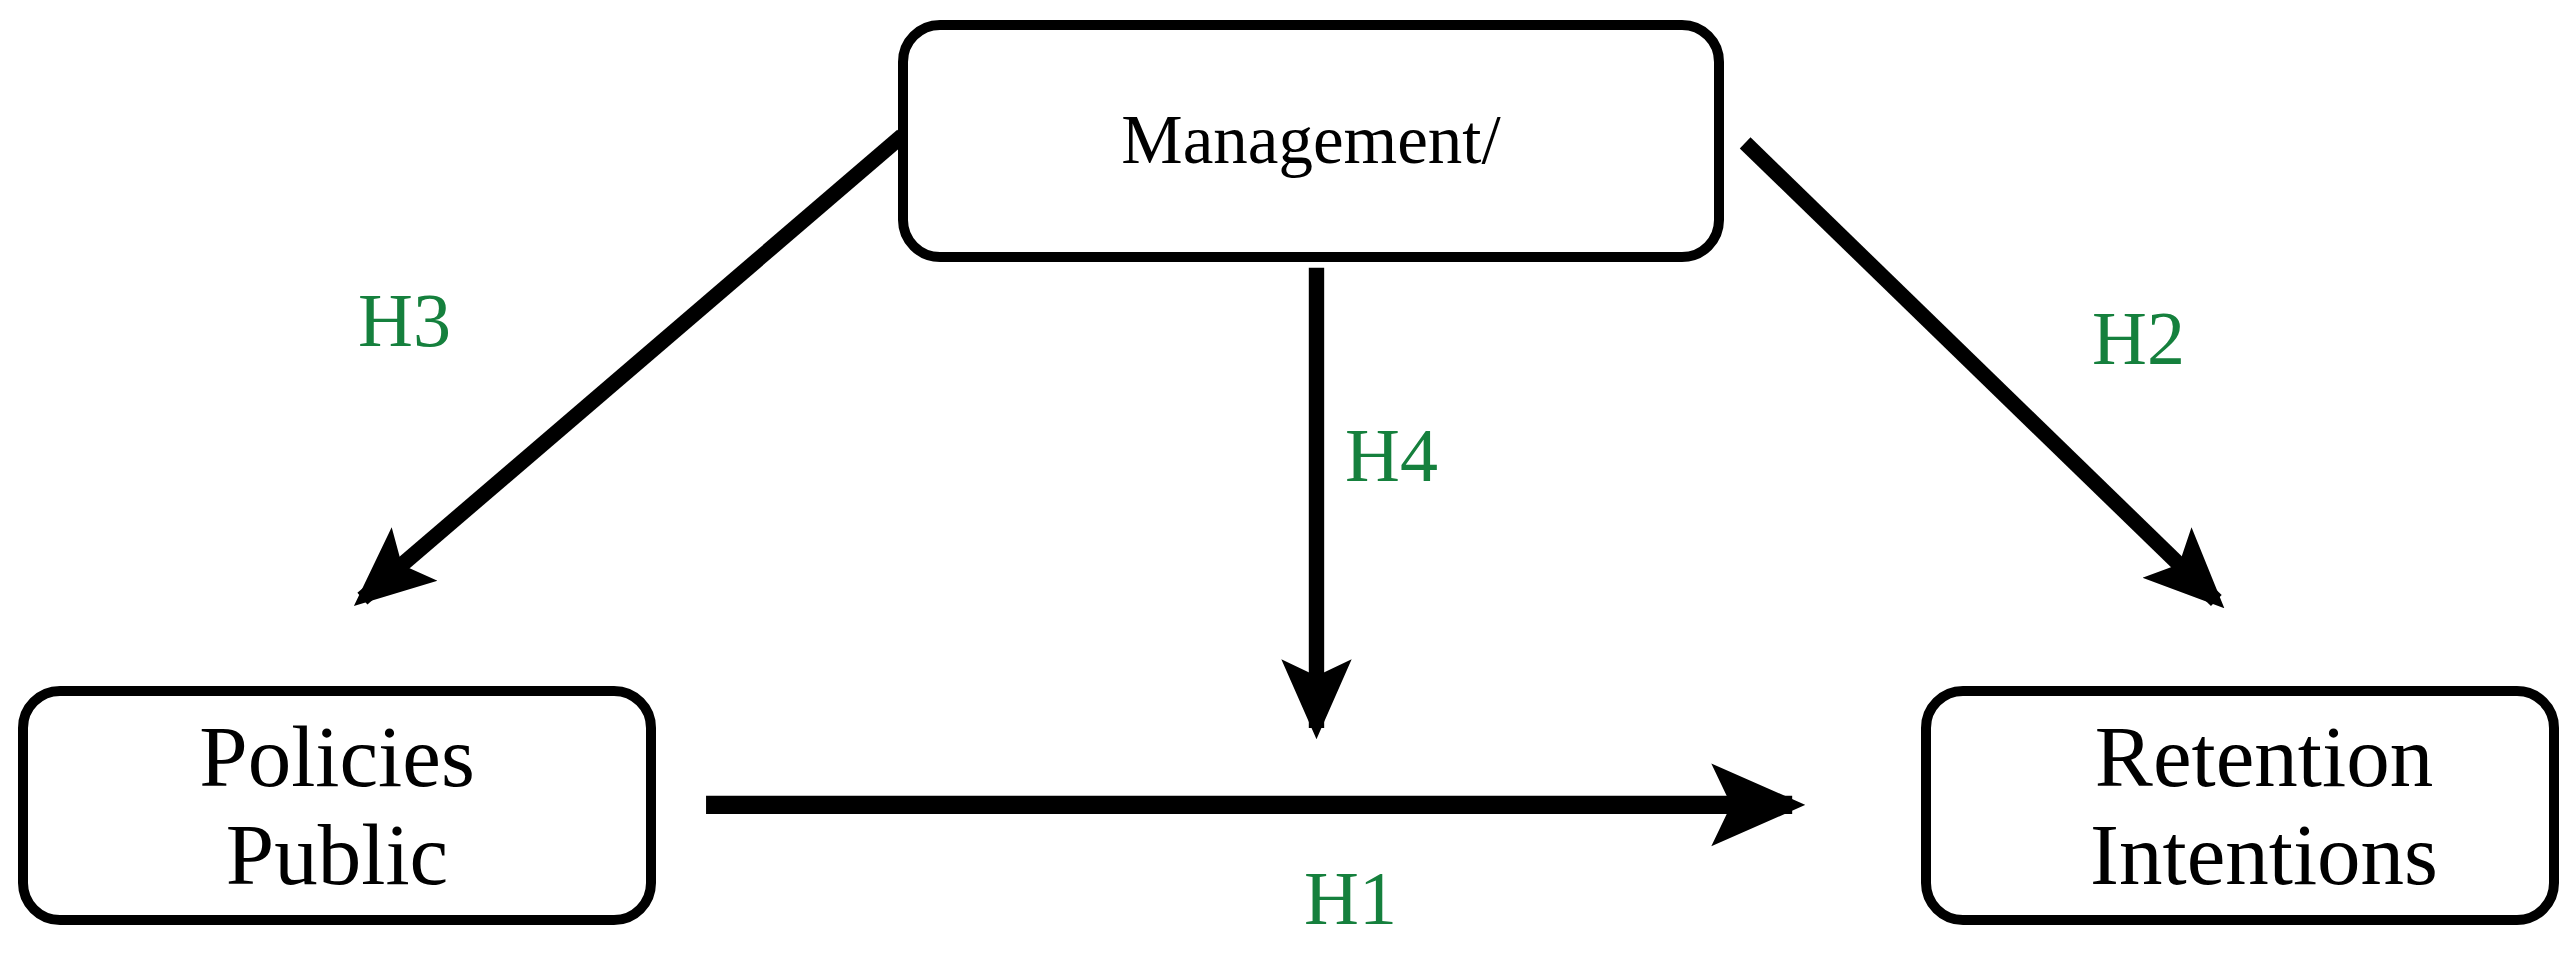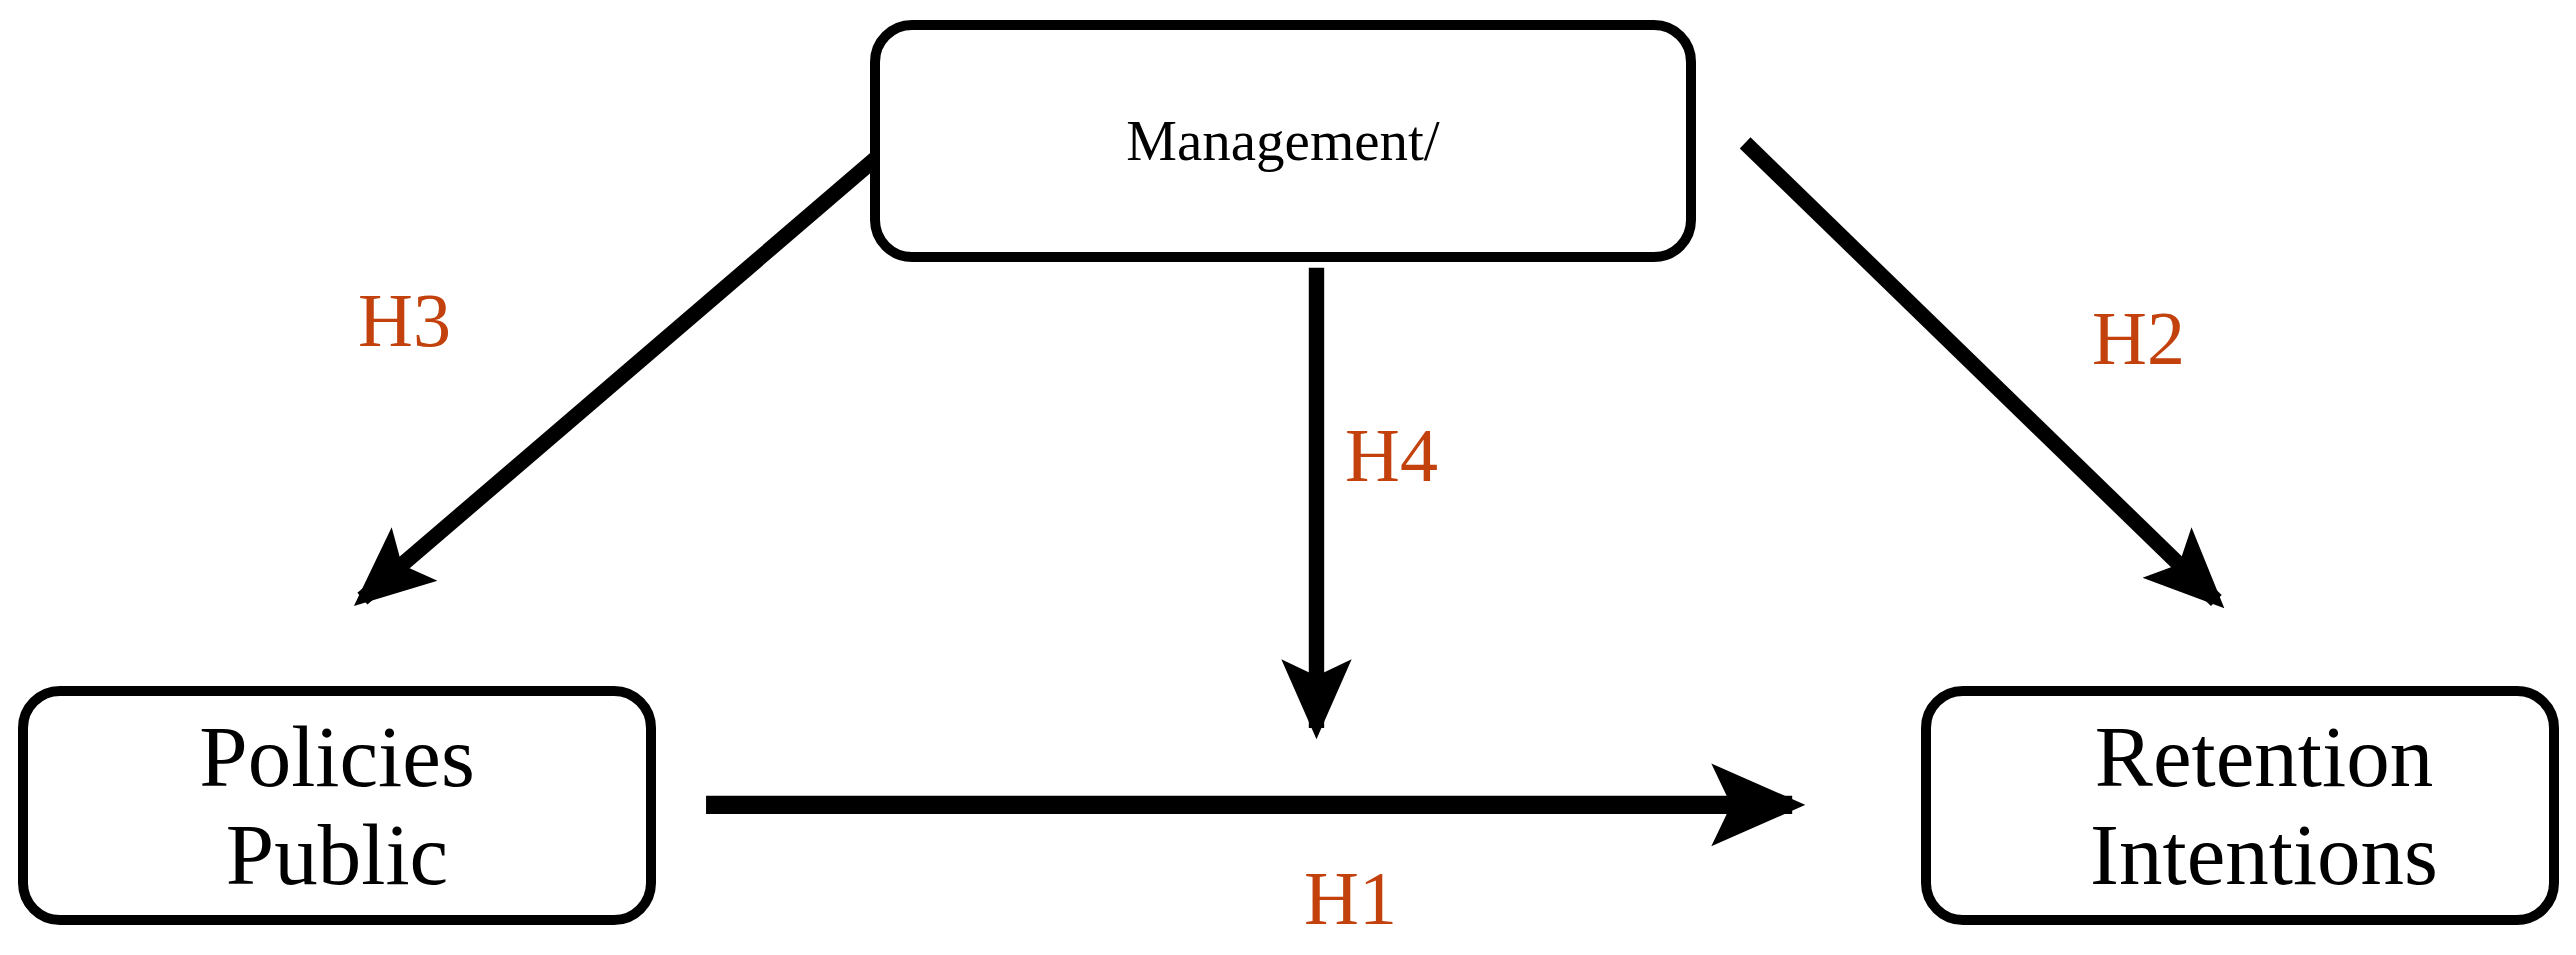--- a/index.html
+++ b/index.html
@@ -38,44 +38,44 @@
     color: #000000;
     font-family: "Liberation Serif", "DejaVu Serif", serif;
     line-height: 1.12;
     text-align: center;
   }
   .node-line {
     display: block;
     white-space: nowrap;
   }
   #node-management {
-    left: 870px;
+    left: 898px;
     top: 20px;
     width: 826px;
     height: 242px;
-    font-size: 57px;
+    font-size: 69px;
   }
   #node-public-policies {
     left: 18px;
     top: 686px;
     width: 638px;
     height: 239px;
     font-size: 87px;
   }
   #node-retention-intentions {
     left: 1921px;
     top: 686px;
     width: 638px;
     height: 239px;
     font-size: 87px;
     padding-left: 48px;
   }
   .edge-label {
     position: absolute;
-    color: #c2410c;
+    color: #15803d;
     font-family: "Liberation Serif", "DejaVu Serif", serif;
     font-size: 76px;
     line-height: 1;
     white-space: nowrap;
   }
   #label-h3 { left: 358px; top: 282px; }
   #label-h2 { left: 2056px; top: 300px; margin-left: 36px; }
   #label-h4 { left: 1345px; top: 417px; }
   #label-h1 { left: 1304px; top: 860px; text-align: right; }
 </style>

